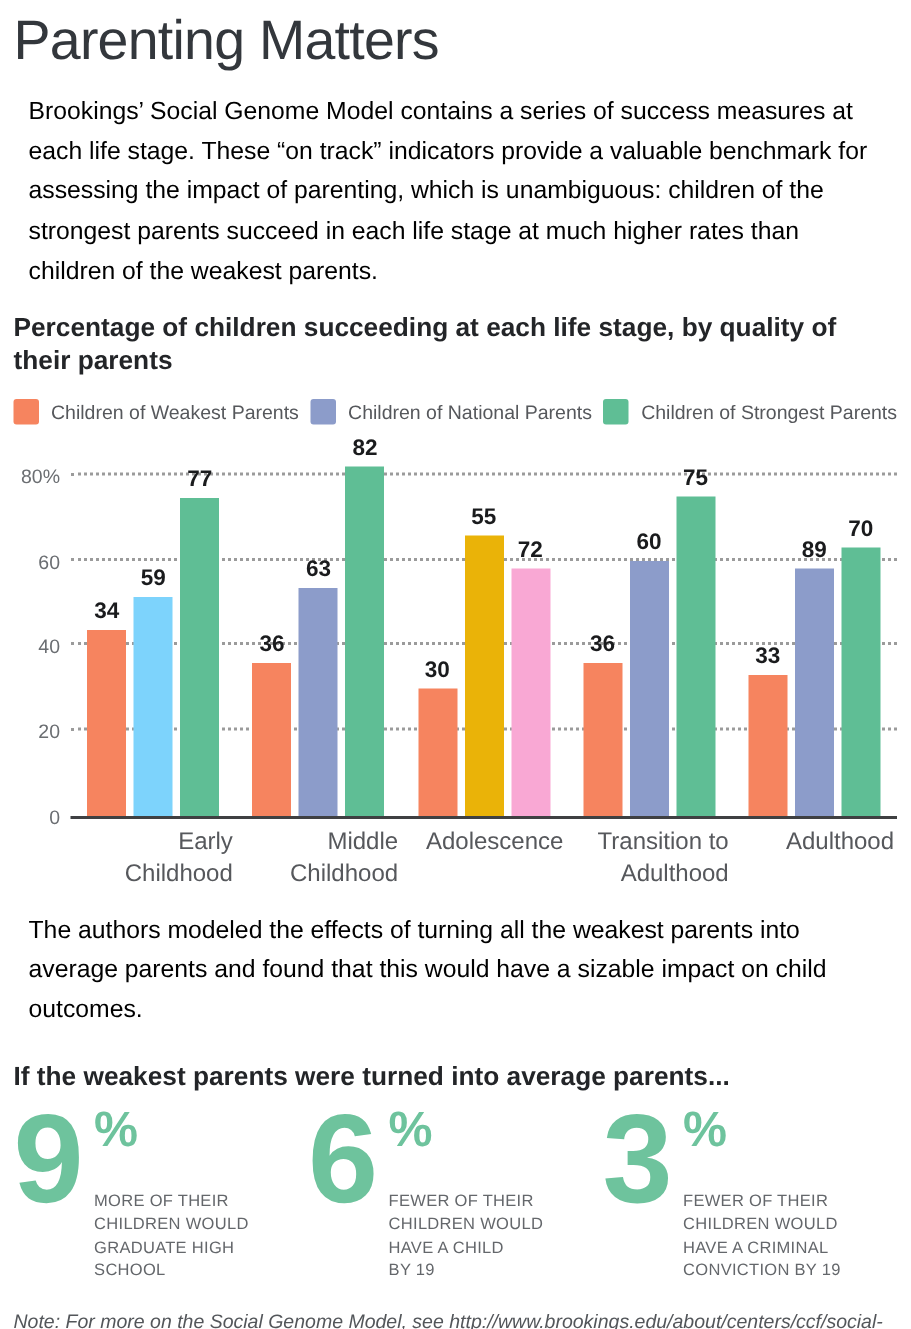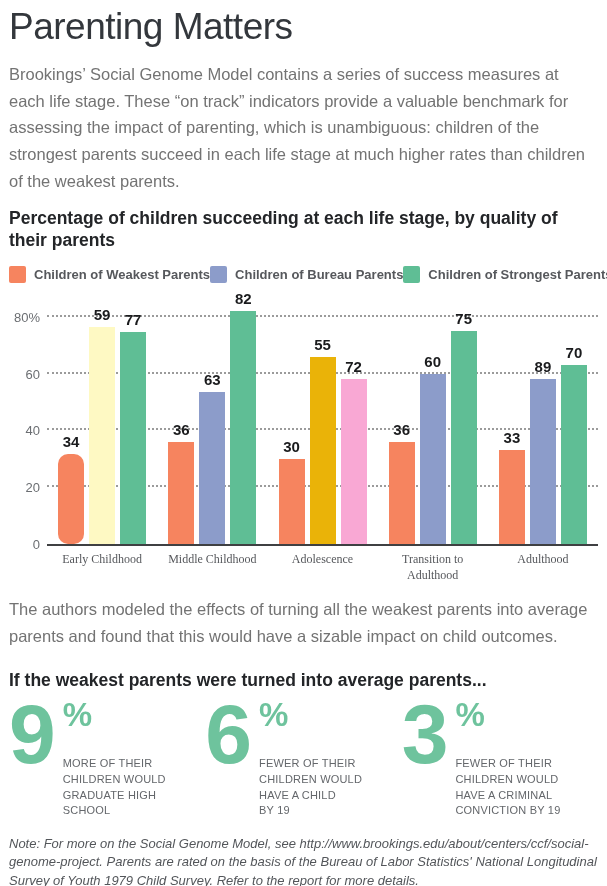--- a/index.html
+++ b/index.html
@@ -10,33 +10,33 @@
     font-family: "Liberation Sans", sans-serif;
     color: #4b4e52;
   }
   .page { padding: 4px 9px 0 9px; width: 607px; height: 886px; }
 
   .page-title {
     font-size: 37px; font-weight: 400; color: #33373c;
     margin: 2px 0 13px 0; letter-spacing: -0.5px;
   }
   .intro, .middle-text {
-    font-size: 16.5px; line-height: 1.62; color: #737373; margin: 0;
+    font-size: 16.5px; line-height: 1.62; color: #000000; margin: 10px;
   }
   .section-heading {
     font-size: 17.5px; font-weight: bold; color: #232528;
     line-height: 1.3; margin: 12px 0 13px 0;
   }
   .impact-heading { margin: 19px 0 9px 0; }
 
   
   .legend { display: flex; justify-content: space-between; align-items: center; margin: 14px 0 13px 0; }
   .legend-item { display: flex; align-items: center; }
   .legend-swatch { width: 17px; height: 17px; border-radius: 2px; margin-right: 8px; flex: none; }
-  .legend-label { font-size: 13px; color: #56585c; white-space: nowrap; font-weight: bold; }
+  .legend-label { font-size: 13px; color: #56585c; white-space: nowrap; }
 
   
   .chart { margin-top: 4px; }
   .plot {
     position: relative; margin-left: 38px; height: 250px;
     border-bottom: 2px solid #3f4042;
   }
   .gridline { position: absolute; left: 0; right: 0; height: 0; border-top: 2px dotted #9b9b9b; }
   .ylabel {
     position: absolute; right: 100%; padding-right: 7px;
@@ -44,22 +44,22 @@
   }
   .groups { position: absolute; left: 0; right: 0; top: 0; bottom: 0; display: flex; }
   .bar-group { flex: 1; display: flex; align-items: flex-end; justify-content: center; }
   .bar { width: 26px; position: relative; margin: 0 2.5px; }
   .bar-value {
     position: absolute; top: -21px; left: 50%; transform: translateX(-50%);
     font-size: 15px; font-weight: bold; color: #1a1b1d;
   }
   .xlabels { display: flex; margin-left: 38px; margin-top: 6px; }
   .xlabel {
-    flex: 1; text-align: center; font-size: 12px; color: #56585c;
-    line-height: 1.3; padding: 0 2px; white-space: pre-line; font-family: Liberation Serif, serif;
+    flex: 1; text-align: right; font-size: 16px; color: #56585c;
+    line-height: 1.3; padding: 0 2px; white-space: pre-line;
   }
 
   .middle-text { margin-top: 13px; }
 
   
   .stats { display: flex; margin-top: 10px; }
   .stat { flex: 1; display: flex; align-items: flex-start; }
   .stat-value { font-size: 84px; line-height: 66px; font-weight: bold; }
   .stat-right { margin-left: 7px; }
   .stat-unit { display: block; font-size: 33px; line-height: 28px; font-weight: bold; }
@@ -89,45 +89,45 @@
 
   <h2 class="section-heading">Percentage of children succeeding at each life stage, by quality of their parents</h2>
 
   <div class="legend" id="legend">
       <div class="legend-item">
         <span class="legend-swatch" style="background: rgb(246, 132, 95);"></span>
         <span class="legend-label">Children of Weakest Parents</span>
       </div>
       <div class="legend-item">
         <span class="legend-swatch" style="background: rgb(140, 156, 202);"></span>
-        <span class="legend-label">Children of Bureau Parents</span>
+        <span class="legend-label">Children of National Parents</span>
       </div>
       <div class="legend-item">
         <span class="legend-swatch" style="background: rgb(95, 190, 149);"></span>
         <span class="legend-label">Children of Strongest Parents</span>
       </div>
     </div>
 
   <div class="chart">
     <div class="plot" id="plot">
         <div class="ylabel" style="bottom: -8px;">0</div>
         <div class="gridline" style="bottom: 56.8182px;"></div>
         <div class="ylabel" style="bottom: 48.8182px;">20</div>
         <div class="gridline" style="bottom: 113.636px;"></div>
         <div class="ylabel" style="bottom: 105.636px;">40</div>
         <div class="gridline" style="bottom: 170.455px;"></div>
         <div class="ylabel" style="bottom: 162.455px;">60</div>
         <div class="gridline" style="bottom: 227.273px;"></div>
         <div class="ylabel" style="bottom: 219.273px;">80%</div>
         <div class="groups">
           <div class="bar-group">
-            <div class="bar" style="height: 90px; background: rgb(246, 132, 95); border-radius: 10px;">
+            <div class="bar" style="height: 124px; background: rgb(246, 132, 95);">
               <span class="bar-value">34</span>
             </div>
-            <div class="bar" style="height: 217px; background: #fef9c3;">
+            <div class="bar" style="height: 146px; background: #7dd3fc;">
               <span class="bar-value">59</span>
             </div>
             <div class="bar" style="height: 212px; background: rgb(95, 190, 149);">
               <span class="bar-value">77</span>
             </div>
           </div>
           <div class="bar-group">
             <div class="bar" style="height: 102.273px; background: rgb(246, 132, 95);">
               <span class="bar-value">36</span>
             </div>

